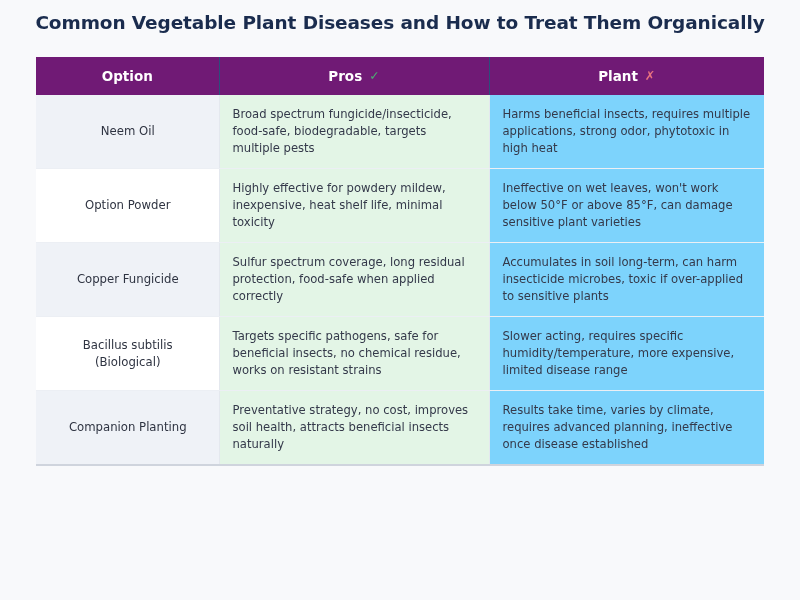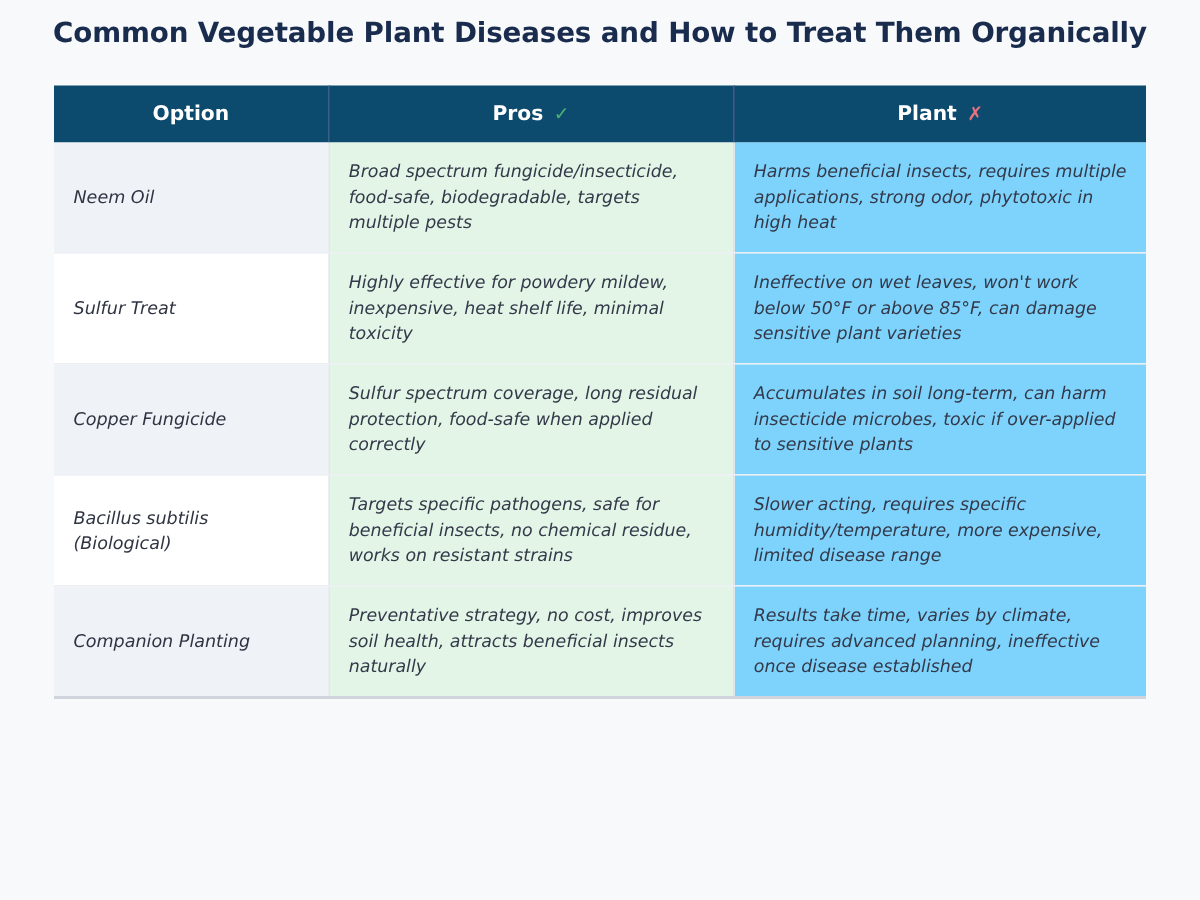--- a/index.html
+++ b/index.html
@@ -41,21 +41,21 @@
   table.cmp {
     border-collapse: collapse;
     width: 728px;
     table-layout: fixed;
   }
   table.cmp col.c-option { width: 183px; }
   table.cmp col.c-pros   { width: 270px; }
   table.cmp col.c-cons   { width: 275px; }
 
   thead th {
-    background: #0c4a6e;
+    background: #701a75;
     color: #ffffff;
     font-size: 13.5px;
     font-weight: bold;
     height: 38px;
     padding: 0 10px;
     text-align: center;
     vertical-align: middle;
     border-right: 1px solid #2c4f7c;
   }
   thead th:last-child { border-right: none; }
@@ -81,28 +81,28 @@
   }
 
   tbody td {
     font-size: 11.6px;
     line-height: 1.47;
     color: #34394a;
     padding: 11px 12px 11px 13px;
     vertical-align: middle;
     border-bottom: 1px solid #eceff4;
     border-right: 1px solid #e4e8ee;
-    font-style: italic;
   }
   tbody td:last-child { border-right: none; }
   tbody tr:last-child td { border-bottom: none; }
 
   td.opt {
     color: #2f3442;
     font-size: 11.7px;
+    text-align: center;
   }
   tbody tr:nth-child(odd)  td.opt { background: #eff2f7; }
   tbody tr:nth-child(even) td.opt { background: #ffffff; }
   td.pros { background: #e3f5e6; }
   td.cons { background: #7dd3fc; }
 </style>
 </head>
 <body>
 
 <div class="page">
@@ -137,21 +137,21 @@
           </th>
         </tr>
       </thead>
       <tbody>
         <tr>
           <td class="opt">Neem Oil</td>
           <td class="pros">Broad spectrum fungicide/insecticide, food-safe, biodegradable, targets multiple pests</td>
           <td class="cons">Harms beneficial insects, requires multiple applications, strong odor, phytotoxic in high heat</td>
         </tr>
         <tr>
-          <td class="opt">Sulfur Treat</td>
+          <td class="opt">Option Powder</td>
           <td class="pros">Highly effective for powdery mildew, inexpensive, heat shelf life, minimal toxicity</td>
           <td class="cons">Ineffective on wet leaves, won't work below 50°F or above 85°F, can damage sensitive plant varieties</td>
         </tr>
         <tr>
           <td class="opt">Copper Fungicide</td>
           <td class="pros">Sulfur spectrum coverage, long residual protection, food-safe when applied correctly</td>
           <td class="cons">Accumulates in soil long-term, can harm insecticide microbes, toxic if over-applied to sensitive plants</td>
         </tr>
         <tr>
           <td class="opt">Bacillus subtilis (Biological)</td>

